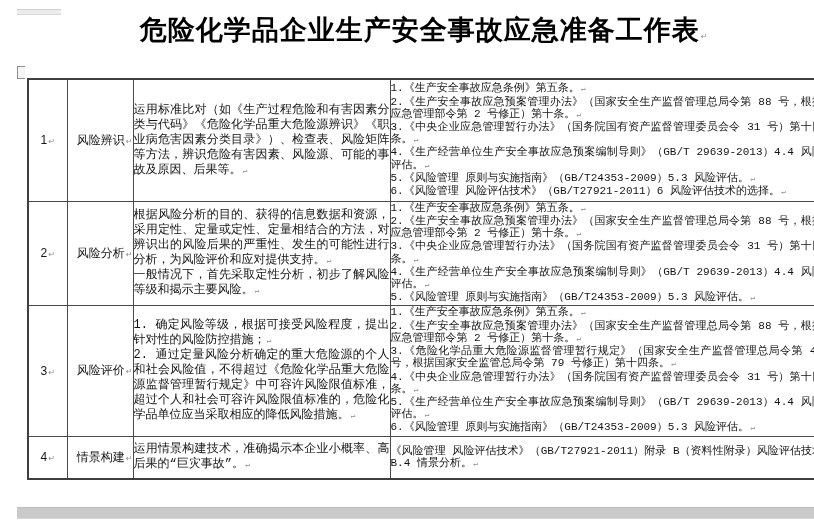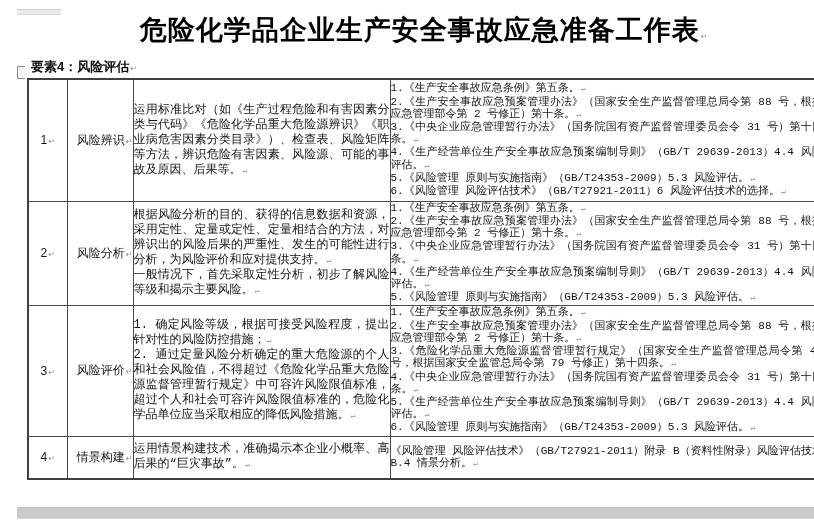--- a/index.html
+++ b/index.html
@@ -54,21 +54,20 @@
 </style>
 </head>
 <body>
 
 <div class="page">
 
   <div class="top-edge"></div>
   <div class="right-edge"></div>
 
   <div class="title">危险化学品企业生产安全事故应急准备工作表<span class="pmark">↵</span></div>
-  <div class="section-label">要素4：风险评估<span class="pmark">↵</span></div>
 
   <div class="anchor-mark"></div>
 
   <table class="sheet">
     <colgroup>
       <col class="c-no">
         <col class="c-item">
         <col class="c-content">
         <col class="c-basis">
     </colgroup>

